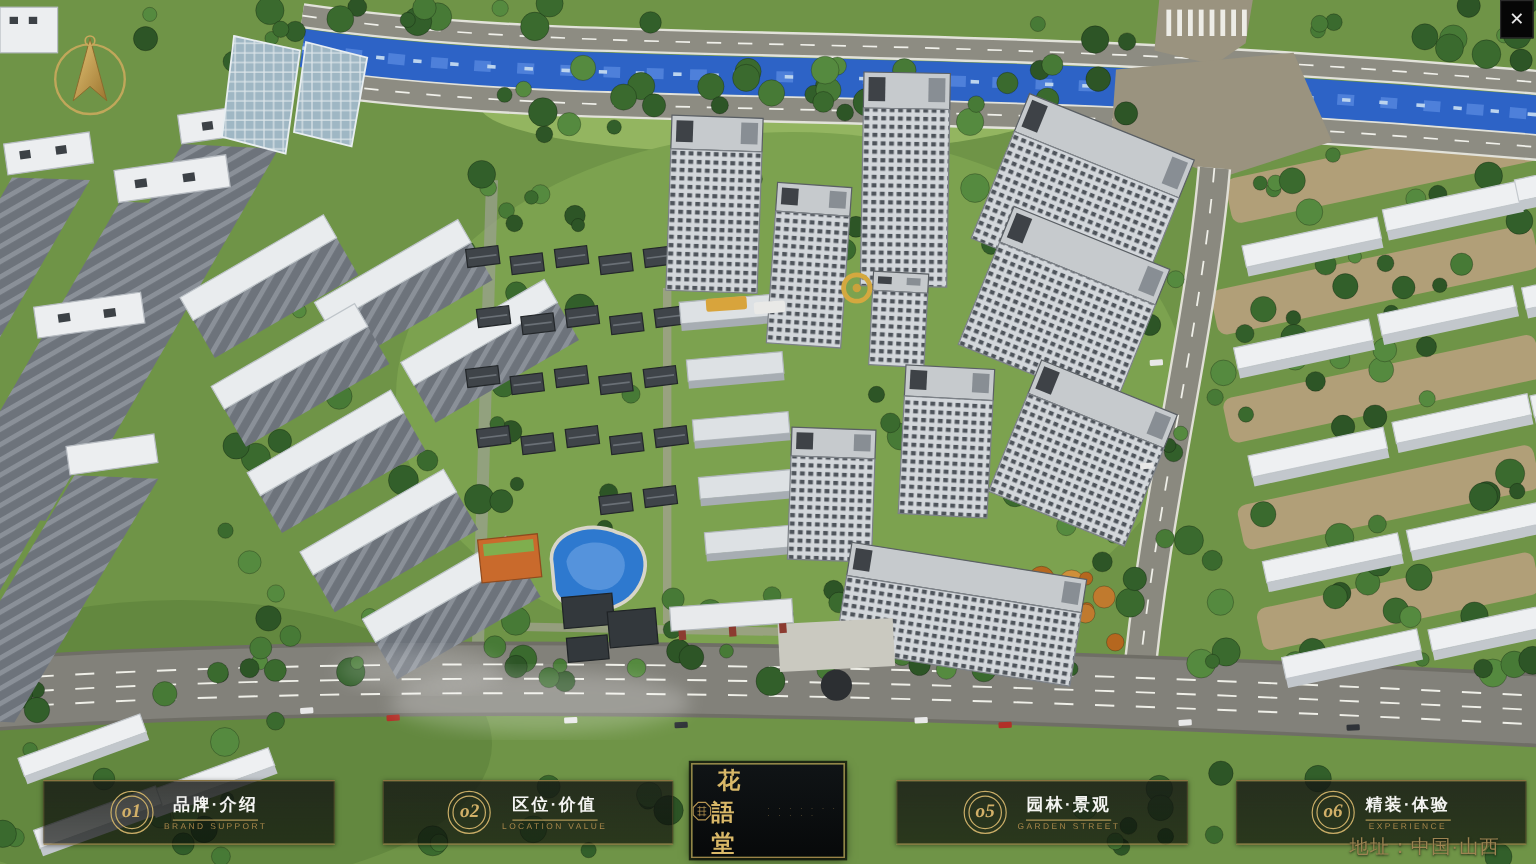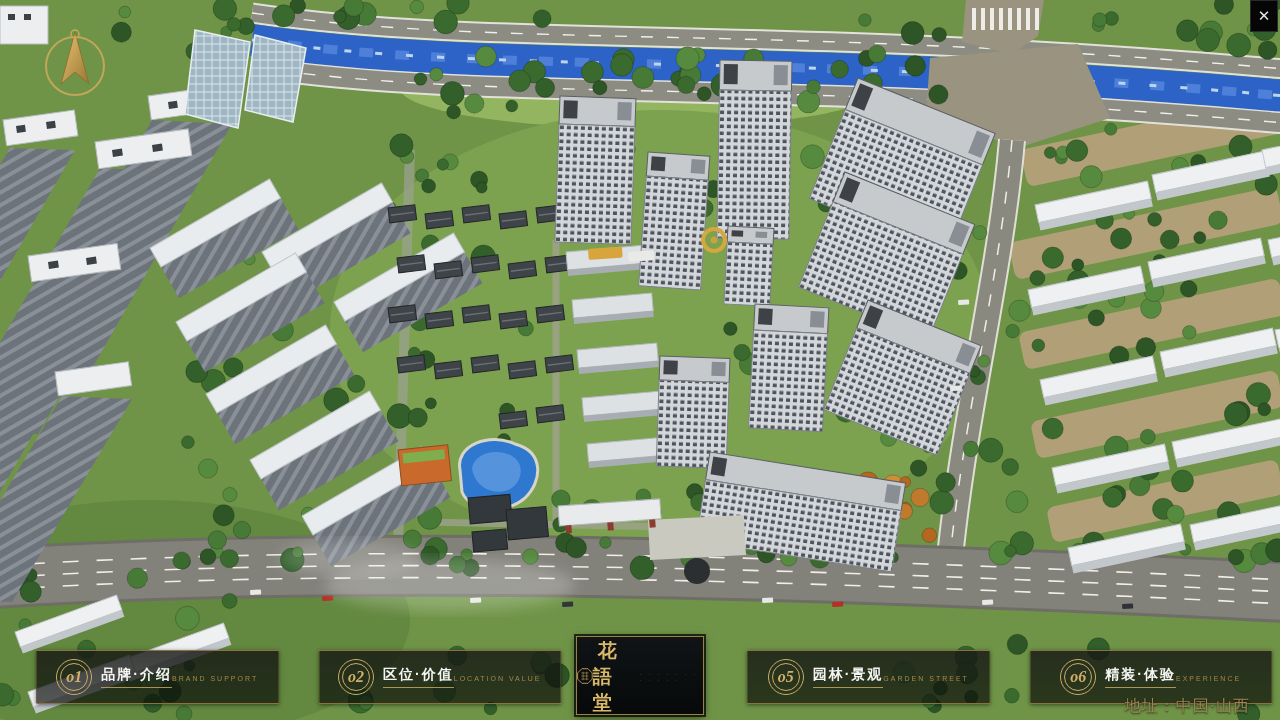--- a/index.html
+++ b/index.html
@@ -18,21 +18,21 @@
   .nav-item{flex:1;display:flex;align-items:center;justify-content:center;gap:9px;
             background:linear-gradient(180deg,rgba(22,24,21,.82),rgba(6,8,6,.66));
             border-top:1px solid #8a7340;border-bottom:1px solid #8a7340;
             border-left:1px solid rgba(160,130,70,.30);border-right:1px solid rgba(160,130,70,.30);
             box-shadow:0 1px 4px rgba(0,0,0,.5);cursor:pointer;margin-left:28px;}
   .num-ring{width:34px;height:34px;border:1px solid #c9ad67;border-radius:50%;position:relative;
             display:flex;align-items:center;justify-content:center;flex:0 0 auto;}
   .num-ring::after{content:'';position:absolute;inset:3px;border:1px solid #c9ad67;border-radius:50%;}
   .num{font-family:"Liberation Serif","DejaVu Serif",serif;font-style:italic;font-weight:bold;
        color:#d2b068;font-size:16px;line-height:1;}
-  .nav-text{display:flex;flex-direction:row;align-items:center;}
+  .nav-text{display:flex;flex-direction:column;align-items:center;}
   .zh{color:#f4f4f2;font-weight:bold;font-size:14px;letter-spacing:2px;white-space:nowrap;
       padding-bottom:3px;border-bottom:1px solid rgba(195,165,95,.85);}
   .en{color:#a8874a;font-size:7px;letter-spacing:2px;margin-top:2px;white-space:nowrap;}
   
   .logo-panel{position:absolute;left:50%;transform:translateX(-50%);bottom:5px;width:126px;height:77px;
               background:linear-gradient(180deg,#101416,#07090a);border:1px solid #9c8147;
               box-shadow:0 0 0 2px rgba(0,0,0,.7),0 2px 8px rgba(0,0,0,.6);
               display:flex;flex-direction:row;align-items:center;justify-content:center;cursor:pointer;}
   .logo-spacer{width:134px;flex:0 0 auto;}
   .logo-title{font-family:"Liberation Serif","DejaVu Serif",serif;color:#d9b868;font-size:19px;

